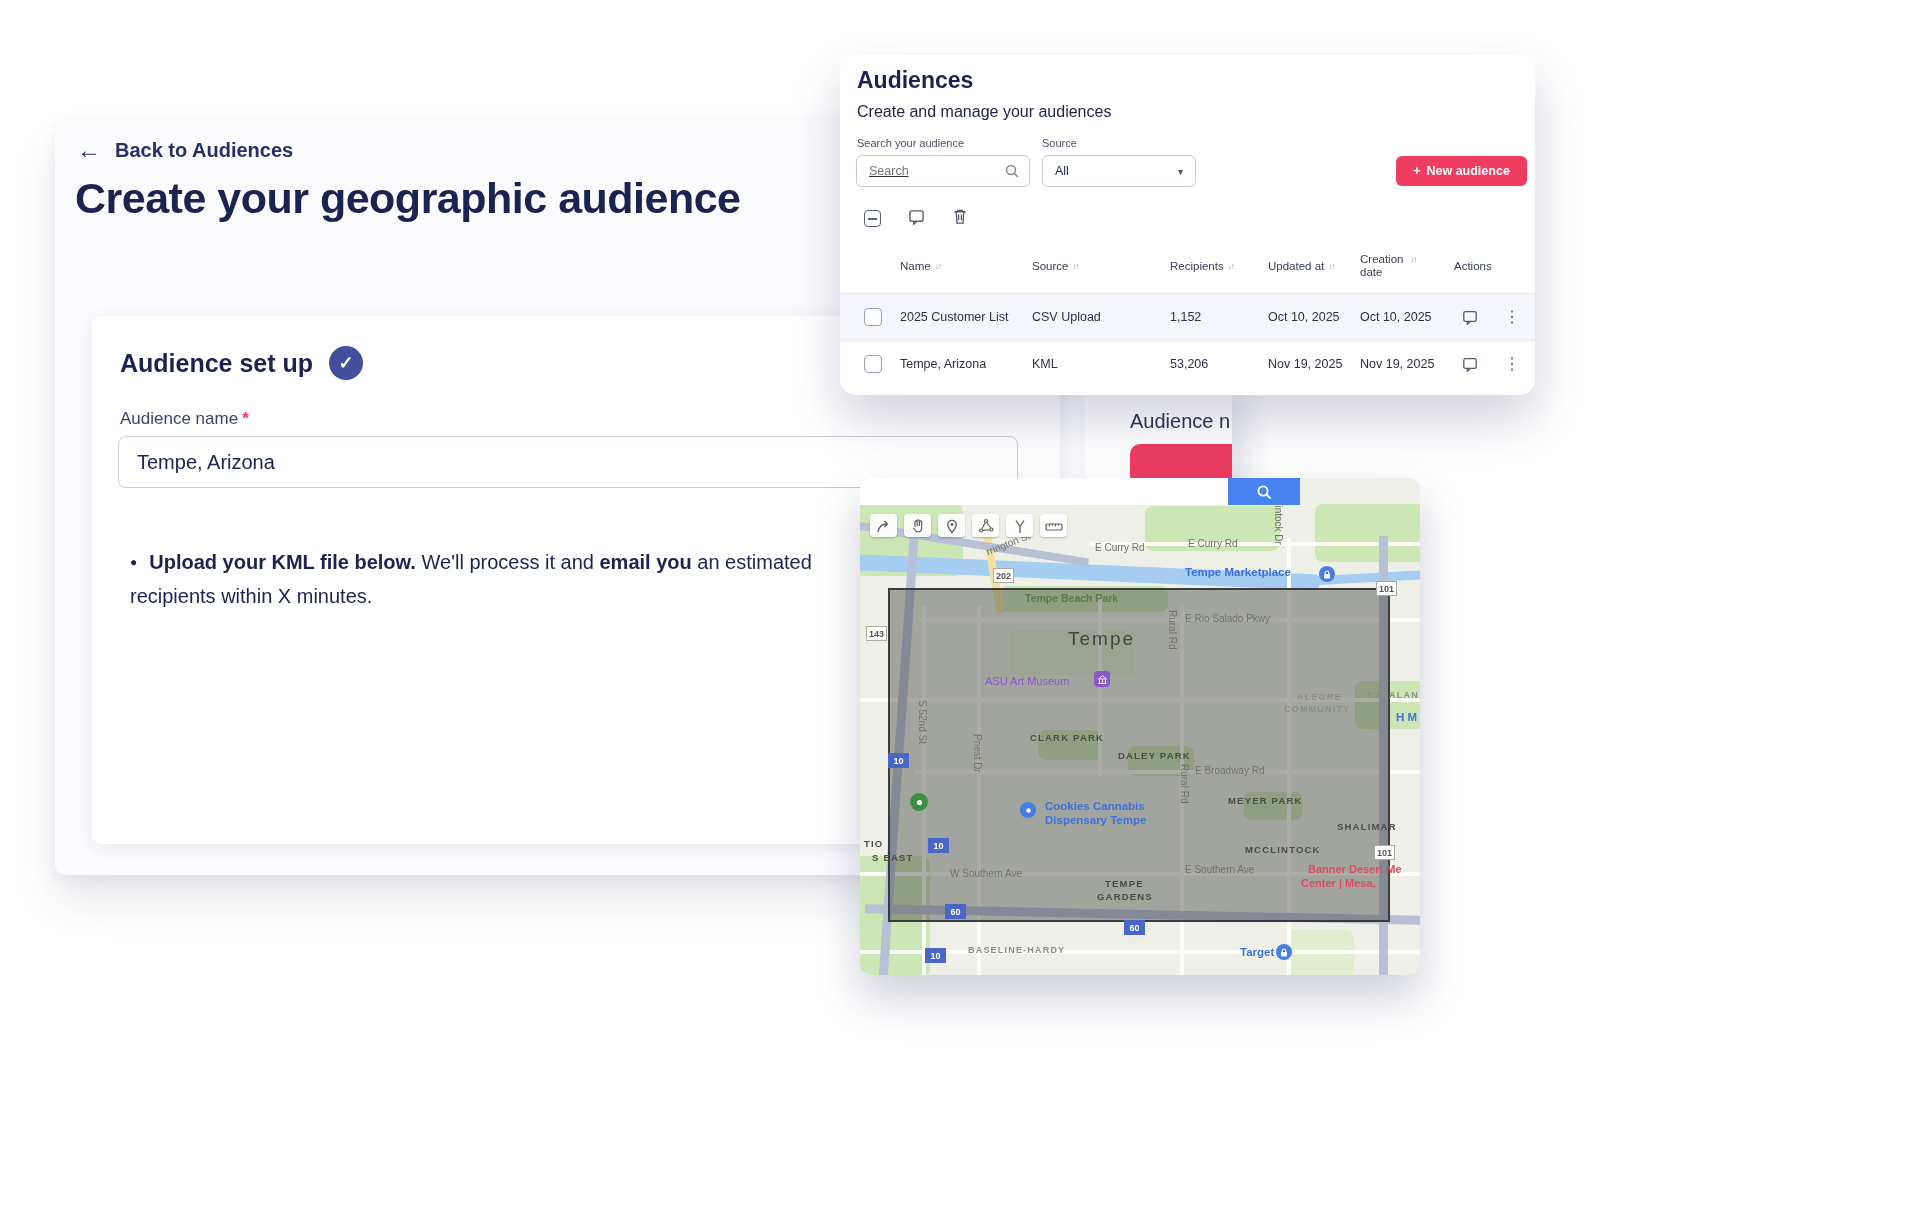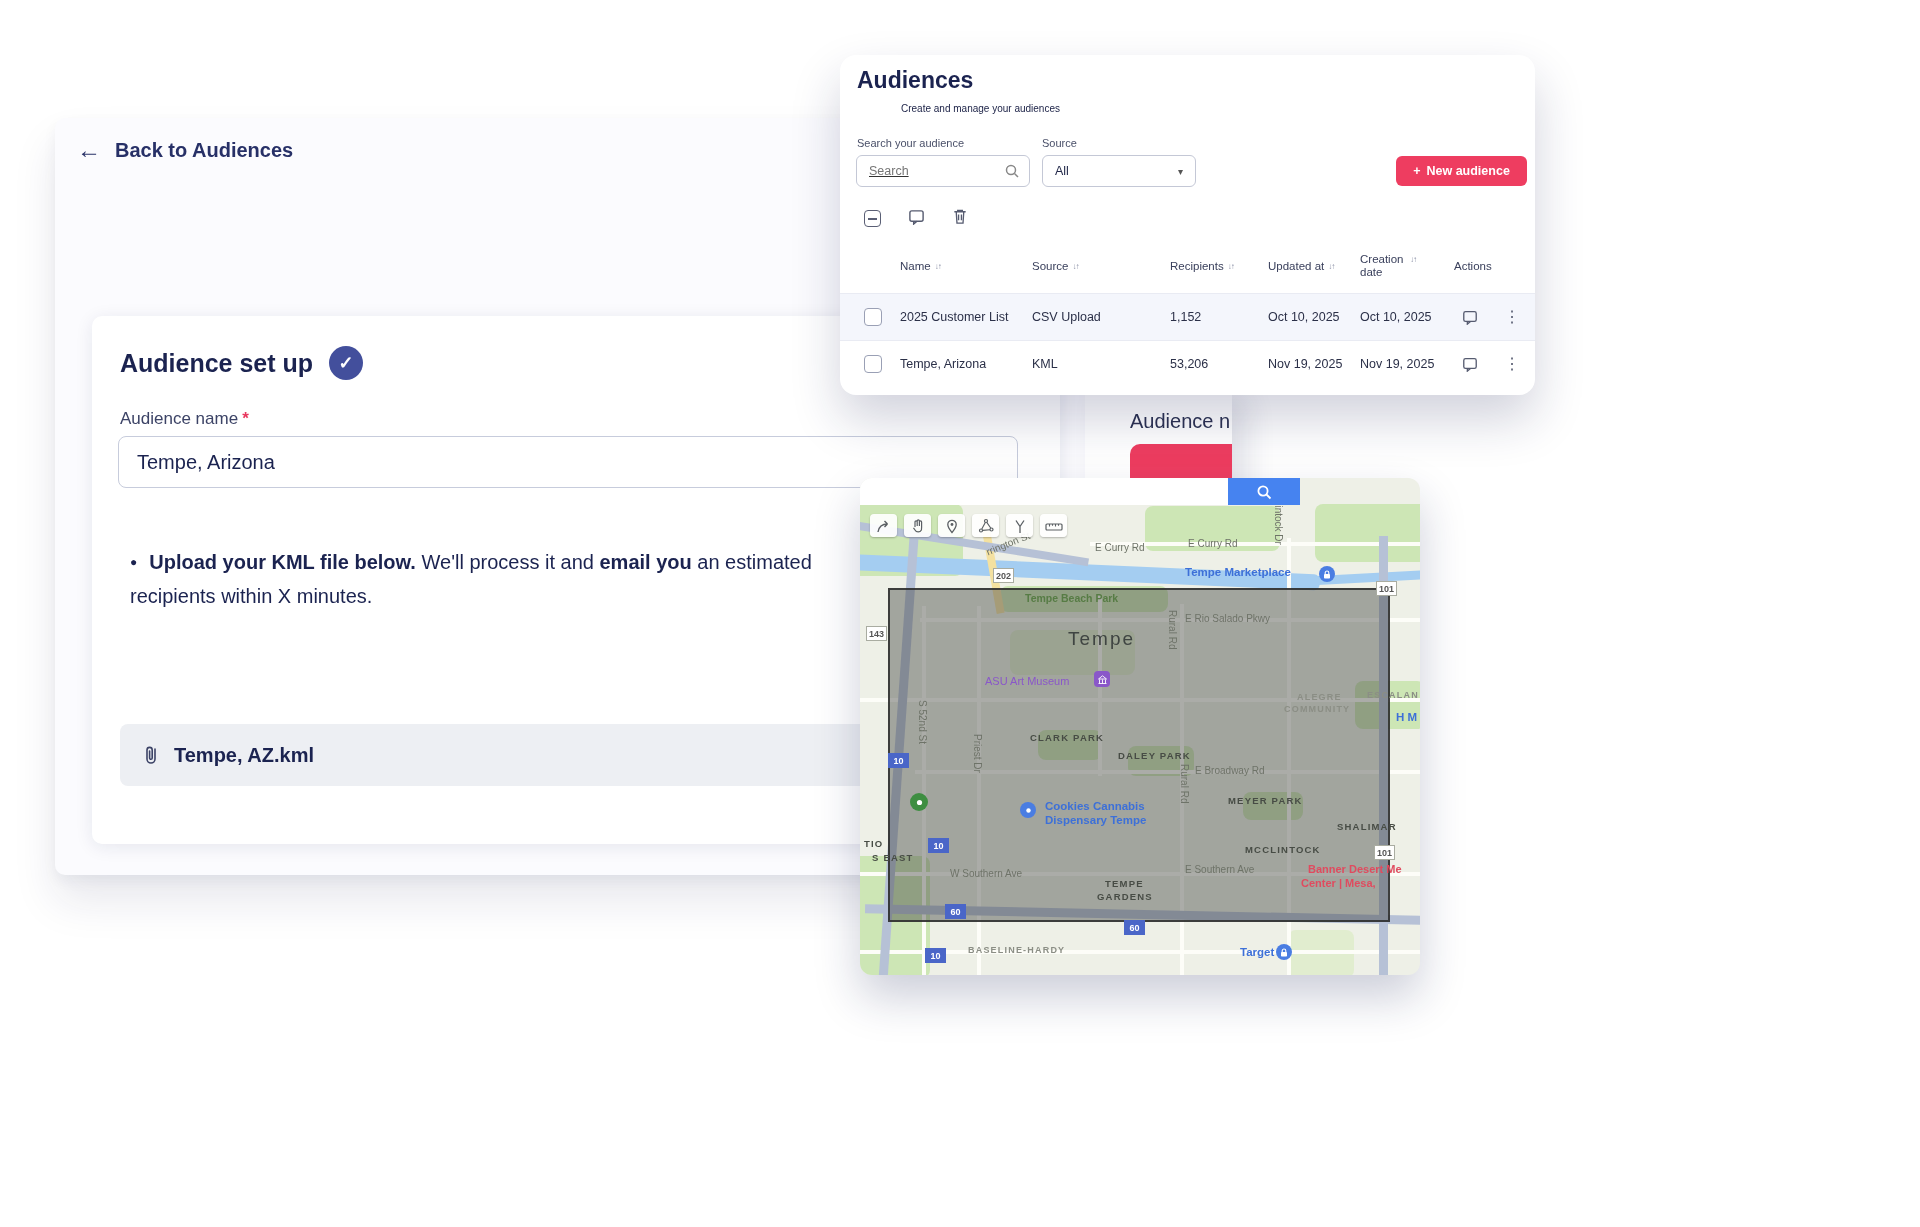--- a/index.html
+++ b/index.html
@@ -80,21 +80,21 @@
   #map-search-btn { position:absolute; left:368px; top:0; width:72px; height:27px; background:#4683f0;
     display:flex; align-items:center; justify-content:center; cursor:pointer; border:none; }
   #map-toolbar { position:absolute; left:10px; top:36px; z-index:8; display:flex; gap:7px; }
   .tool { width:27px; height:23px; background:rgba(255,255,255,.92); border-radius:4px;
     display:flex; align-items:center; justify-content:center; box-shadow:0 1px 2px rgba(0,0,0,.25); cursor:pointer; }
 
   
   #aud-card { left:840px; top:55px; width:695px; height:340px; border-radius:16px;
     box-shadow:0 24px 50px rgba(25,32,80,.20); z-index:5; overflow:hidden; }
   #aud-title { position:absolute; left:17px; top:12px; font-size:23px; font-weight:800; color:#1b2350; }
-  #aud-sub   { position:absolute; left:17px; top:48px; font-size:10px; color:#20264a;margin-left:44px; }
+  #aud-sub   { position:absolute; left:17px; top:48px; font-size:16px; color:#20264a; }
   .mini-label{ position:absolute; font-size:11px; color:#4a5069; }
   #aud-search{ position:absolute; left:16px; top:100px; width:174px; height:32px; border:1px solid #c4c8d6;
     border-radius:6px; background:#fff; display:flex; align-items:center; padding:0 10px; gap:6px; }
   #aud-search input { border:none; outline:none; flex:1; min-width:0; font-size:12.5px; color:#333; font-family:inherit;text-decoration:underline; }
   #aud-source{ position:absolute; left:202px; top:100px; width:154px; height:32px; border:1px solid #c4c8d6;
     border-radius:6px; display:flex; align-items:center; justify-content:space-between; padding:0 12px;
     font-size:12.5px; color:#23294a; cursor:pointer; background:#fff; }
   #aud-source .chev { font-size:10px; color:#555; }
   #new-aud-btn { position:absolute; left:556px; top:101px; width:131px; height:30px; background:#ee3d60;
     border:none; border-radius:6px; color:#fff; font-size:12.5px; font-weight:700; display:flex;
@@ -113,46 +113,41 @@
   .row-msg { position:absolute; left:622px; top:15px; cursor:pointer; }
 </style>
 </head>
 <body>
 
 <div id="main-card" class="card">
   <div id="back-row">
     <span class="back-arrow">←</span>
     <span>Back to Audiences</span>
   </div>
+  <div id="main-title">Create your geographic audience</div>
 
   <div id="setup-card">
     <div id="setup-heading">
       <span>Audience set up</span>
       <span class="check-circle">
           <span>✓</span>
         </span>
     </div>
     <div id="name-label">
       <span>Audience name</span><span class="req">*</span>
     </div>
     <input id="name-input" type="text" value="Tempe, Arizona" style="">
 
     <div id="bullets">
       <div class="bullet">
         <span class="dot">●</span><b>Upload your KML file below.</b><span> We'll process it and </span><b>email you</b><span> an estimated</span><br>
         <span>recipients within X minutes.</span>
       </div>
     </div>
 
-    <div id="file-chip">
-      <svg width="18" height="22" viewBox="0 0 18 22">
-          <path d="M13 5 L13 15 a4 4 0 0 1 -8 0 L5 6 a2.6 2.6 0 0 1 5.2 0 L10.2 14 a1.3 1.3 0 0 1 -2.6 0 L7.6 7" fill="none" stroke="#3c4366" stroke-width="1.6" stroke-linecap="round"></path>
-        </svg>
-      <span>Tempe, AZ.kml</span>
-    </div>
   </div>
 </div>
 
 <div id="middle-card" class="card">
   <div id="middle-label">Audience n</div>
   <button id="middle-btn"></button>
 </div>
 
 <div id="map-card" class="card">
   <div class="map-base">

